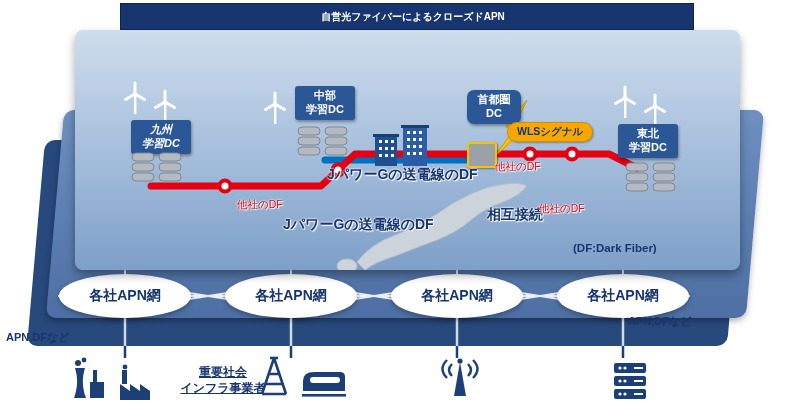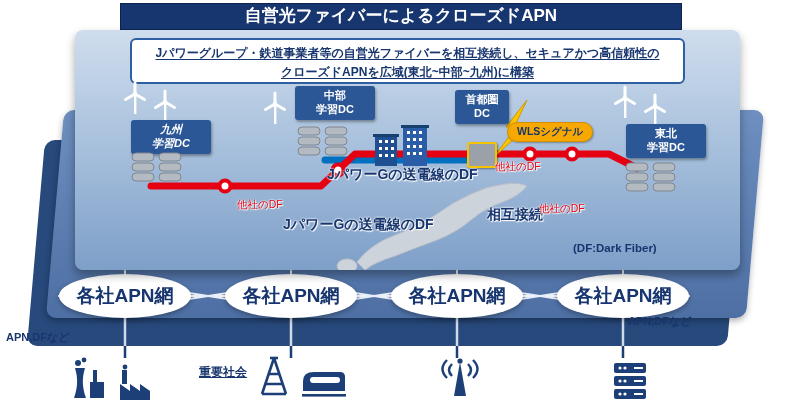--- a/index.html
+++ b/index.html
@@ -1,50 +1,50 @@
 <!DOCTYPE html>
 <html><head>
 <meta charset="utf-8">
 <style>
   html,body{margin:0;padding:0;background:#fff;}
   .stage{position:relative;width:800px;height:410px;overflow:hidden;background:#fff;
          font-family:"Liberation Sans","DejaVu Sans",sans-serif;}
   .abs{position:absolute;}
 
   .title-bar{left:120px;top:3px;width:560px;height:25px;background:#17356e;border:1px solid #0d224d;
-    color:#fff;font-weight:bold;font-size:17px;display:flex;align-items:flex-start;justify-content:center;z-index:7;}
+    color:#fff;font-weight:bold;font-size:10px;display:flex;align-items:center;justify-content:center;z-index:7;padding-left:12px;}
 
   .panel-back{left:36px;top:140px;width:700px;height:206px;background:#27497c;border-radius:10px;
     transform:skewX(-5deg);z-index:1;}
   .panel-mid{left:55px;top:110px;width:700px;height:208px;background:linear-gradient(180deg,#6e8fc0,#4d6fa3);
     border-radius:10px;transform:skewX(-5deg);z-index:2;box-shadow:0 3px 6px rgba(0,0,0,.3);}
   .panel-front{left:75px;top:30px;width:665px;height:240px;border-radius:8px;overflow:hidden;
     background:linear-gradient(180deg,#cfdded 0%,#a2bcda 55%,#7e9fc8 100%);
     box-shadow:0 5px 10px rgba(0,0,0,.35);z-index:5;}
 
   .desc-box{left:55px;top:8px;width:555px;height:46px;background:#fff;border:2px solid #2e5fa3;border-radius:6px;
     color:#17356e;font-weight:bold;font-size:12px;text-align:center;line-height:1.6;padding-top:4px;box-sizing:border-box;}
   .desc-box div{text-decoration:underline;text-underline-offset:2px;}
 
   .dc-badge{background:#2b5797;color:#fff;font-weight:bold;font-size:11px;text-align:center;border-radius:3px;
-    width:80px;height:34px;display:flex;flex-direction:column;align-items:center;justify-content:center;
+    width:60px;height:34px;display:flex;flex-direction:column;align-items:center;justify-content:center;
     line-height:1.25;box-shadow:1px 2px 3px rgba(0,0,0,.35);}
   .dc-badge.small{width:54px;}
 
   .red-label{color:#e50012;font-weight:normal;font-size:10.5px;white-space:nowrap;
     text-shadow:0 0 2px #fff,0 0 2px #fff,1px 1px 1px #fff;}
   .navy-label{color:#17356e;font-weight:bold;font-size:14px;white-space:nowrap;
     text-shadow:0 0 2px #fff,0 0 2px #fff,1px 1px 1px #fff;}
   .wls-tag{background:#f7a800;border:1px solid #d48f00;border-radius:10px;color:#17356e;font-weight:bold;
     font-size:10.5px;padding:2px 9px;white-space:nowrap;box-shadow:1px 1px 2px rgba(0,0,0,.3);margin-top:44px;}
   .df-note{color:#17356e;font-weight:bold;font-size:11.5px;white-space:nowrap;}
   .gray-node{left:392px;top:112px;width:26px;height:22px;background:#9aa1a8;border:2px solid #f5c400;
     border-radius:3px;box-shadow:1px 1px 2px rgba(0,0,0,.4);}
 
-  .ellipse{width:132px;height:44px;border-radius:50%;background:#fff;color:#17356e;font-weight:bold;font-size:19px;
+  .ellipse{width:132px;height:44px;border-radius:50%;background:#fff;color:#17356e;font-weight:bold;font-size:14px;
     display:flex;align-items:center;justify-content:center;box-shadow:0 2px 5px rgba(0,0,0,.3);z-index:4;}
 
   .edge-label{color:#17356e;font-weight:bold;font-size:11px;white-space:nowrap;z-index:6;}
   .bottom-label{color:#17356e;font-weight:bold;font-size:12px;text-align:center;line-height:1.35;z-index:3;}
   .icon{z-index:3;}
 </style>
 </head>
 <body>
 
 <div class="stage">
@@ -98,24 +98,20 @@
       <ellipse cx="272" cy="236" rx="10" ry="7" fill="#cdd3db" stroke="#b8bfc9" stroke-width="1"></ellipse>
       <path d="M250 130 L394 130" stroke="#0070c0" stroke-width="7" stroke-linecap="round" fill="none"></path>
       <path d="M76 156 L246 156 L280 124 L534 124 L562 138" stroke="#e50012" stroke-width="7" stroke-linecap="round" stroke-linejoin="round" fill="none"></path>
       <circle cx="150" cy="156" r="5.5" fill="#fff" stroke="#e50012" stroke-width="4"></circle>
       <circle cx="263" cy="140" r="5.5" fill="#fff" stroke="#e50012" stroke-width="4"></circle>
       <circle cx="455" cy="124" r="5.5" fill="#fff" stroke="#e50012" stroke-width="4"></circle>
       <circle cx="497" cy="124" r="5.5" fill="#fff" stroke="#e50012" stroke-width="4"></circle>
       <polygon points="452,70 431,97 441,97 419,127 449,100 438,100" fill="#ffc400" stroke="#cc9900" stroke-width="1"></polygon>
     </svg>
 
-    <div class="abs desc-box">
-      <div>Jパワーグループ・鉄道事業者等の自営光ファイバーを相互接続し、セキュアかつ高信頼性の</div>
-      <div>クローズドAPNを広域(東北~中部~九州)に構築</div>
-    </div>
 
     <svg class="abs" style="left:46px;top:50px;" width="28" height="36">
         <rect x="13" y="15" width="2.4" height="19" fill="#fff"></rect>
         <circle cx="14" cy="14" r="2.2" fill="#fff"></circle>
         <path d="M14 14 L14 3" stroke="#fff" stroke-width="3" stroke-linecap="round"></path>
         <path d="M14 14 L14 3" stroke="#fff" stroke-width="3" stroke-linecap="round" transform="rotate(120 14 14)"></path>
         <path d="M14 14 L14 3" stroke="#fff" stroke-width="3" stroke-linecap="round" transform="rotate(240 14 14)"></path>
       </svg>
     <svg class="abs" style="left:76px;top:58px;" width="28" height="36">
         <rect x="13" y="15" width="2.4" height="19" fill="#fff"></rect>
@@ -147,25 +143,25 @@
       </svg>
 
     <div class="abs dc-badge" style="left:56px;top:90px;font-style:italic;">
       <span>九州</span>
       <span>学習DC</span>
     </div>
     <div class="abs dc-badge" style="left:220px;top:56px;">
       <span>中部</span>
       <span>学習DC</span>
     </div>
-    <div class="abs dc-badge small" style="left:380px;top:60px;">
+    <div class="abs dc-badge small" style="left:392px;top:60px;border-radius:7px;">
       <span>首都圏</span>
       <span>DC</span>
     </div>
-    <div class="abs dc-badge" style="left:543px;top:94px;margin-left:8px;">
+    <div class="abs dc-badge" style="left:543px;top:94px;">
       <span>東北</span>
       <span>学習DC</span>
     </div>
 
     <svg class="abs" style="left:56px;top:120px;" width="52" height="38">
         <g fill="#b4bac1" stroke="#80878f" stroke-width="1">
           <rect x="1" y="3" width="22" height="8" rx="4"></rect>
           <rect x="1" y="13" width="22" height="8" rx="4"></rect>
           <rect x="1" y="23" width="22" height="8" rx="4"></rect>
           <rect x="28" y="3" width="22" height="8" rx="4"></rect>
@@ -248,20 +244,21 @@
     <rect x="26" y="26" width="14" height="16" fill="#1d3f77"></rect>
       <rect x="29" y="14" width="4" height="12" fill="#1d3f77"></rect>
   </svg>
   <svg class="abs icon" style="left:116px;top:362px;" width="44" height="40">
     <path d="M4 38 V22 l10 7 v-7 l10 7 v-7 l10 7 V38 Z" fill="#1d3f77"></path>
     <rect x="6" y="8" width="5" height="14" fill="#1d3f77"></rect>
       <circle cx="9" cy="5" r="2.4" fill="#1d3f77"></circle>
   </svg>
   <div class="abs bottom-label" style="left:168px;top:364px;width:110px;text-decoration:underline;">
     <div>重要社会</div>
+    <div>インフラ事業者</div>
   </div>
   <svg class="abs icon" style="left:252px;top:354px;" width="44" height="44">
     <g stroke="#1d3f77" stroke-width="2.6" fill="none">
         <path d="M22 4 L10 40 M22 4 L34 40 M10 40 H34"></path>
         <path d="M16 20 H28 M13 30 H31"></path>
         <path d="M18 4 H26"></path>
       </g>
   </svg>
   <svg class="abs icon" style="left:300px;top:364px;" width="48" height="34">
     <path d="M3 27 V17 q0 -9 11 -9 h26 q5 0 5 5 v14 z" fill="#1d3f77"></path>

